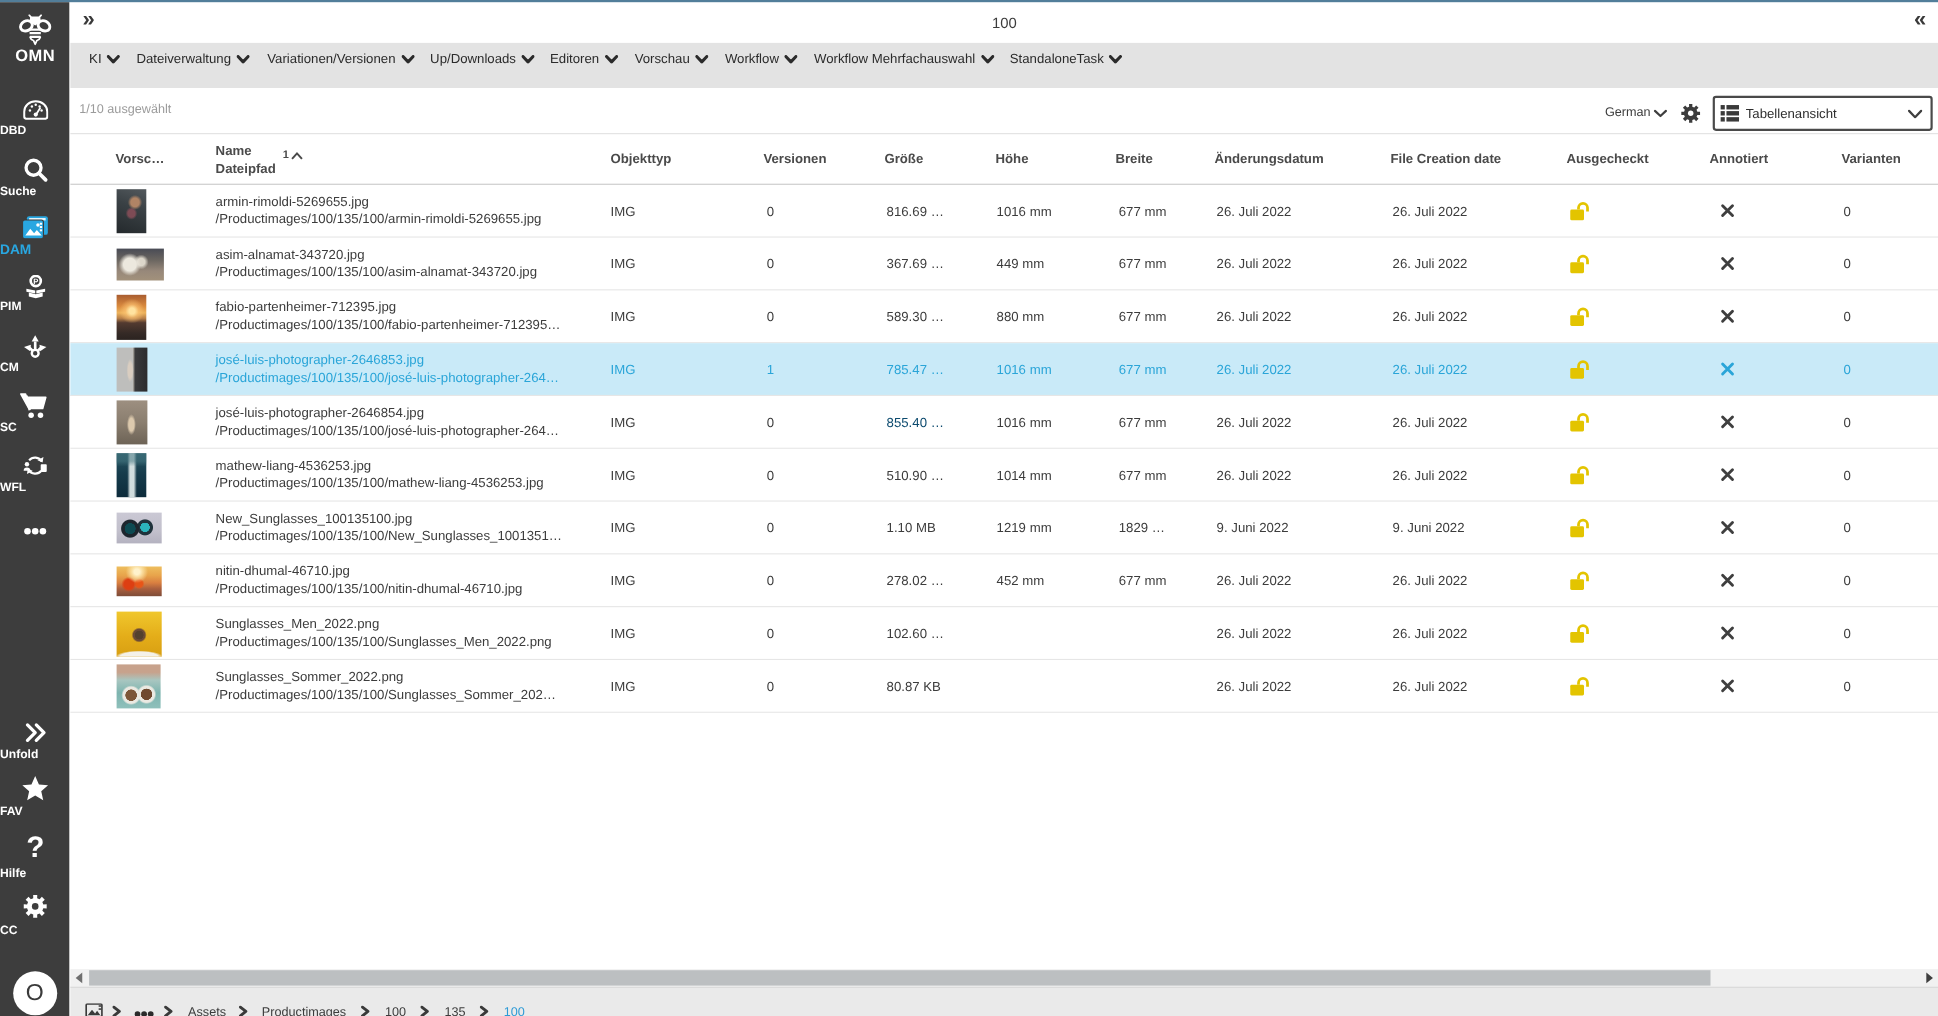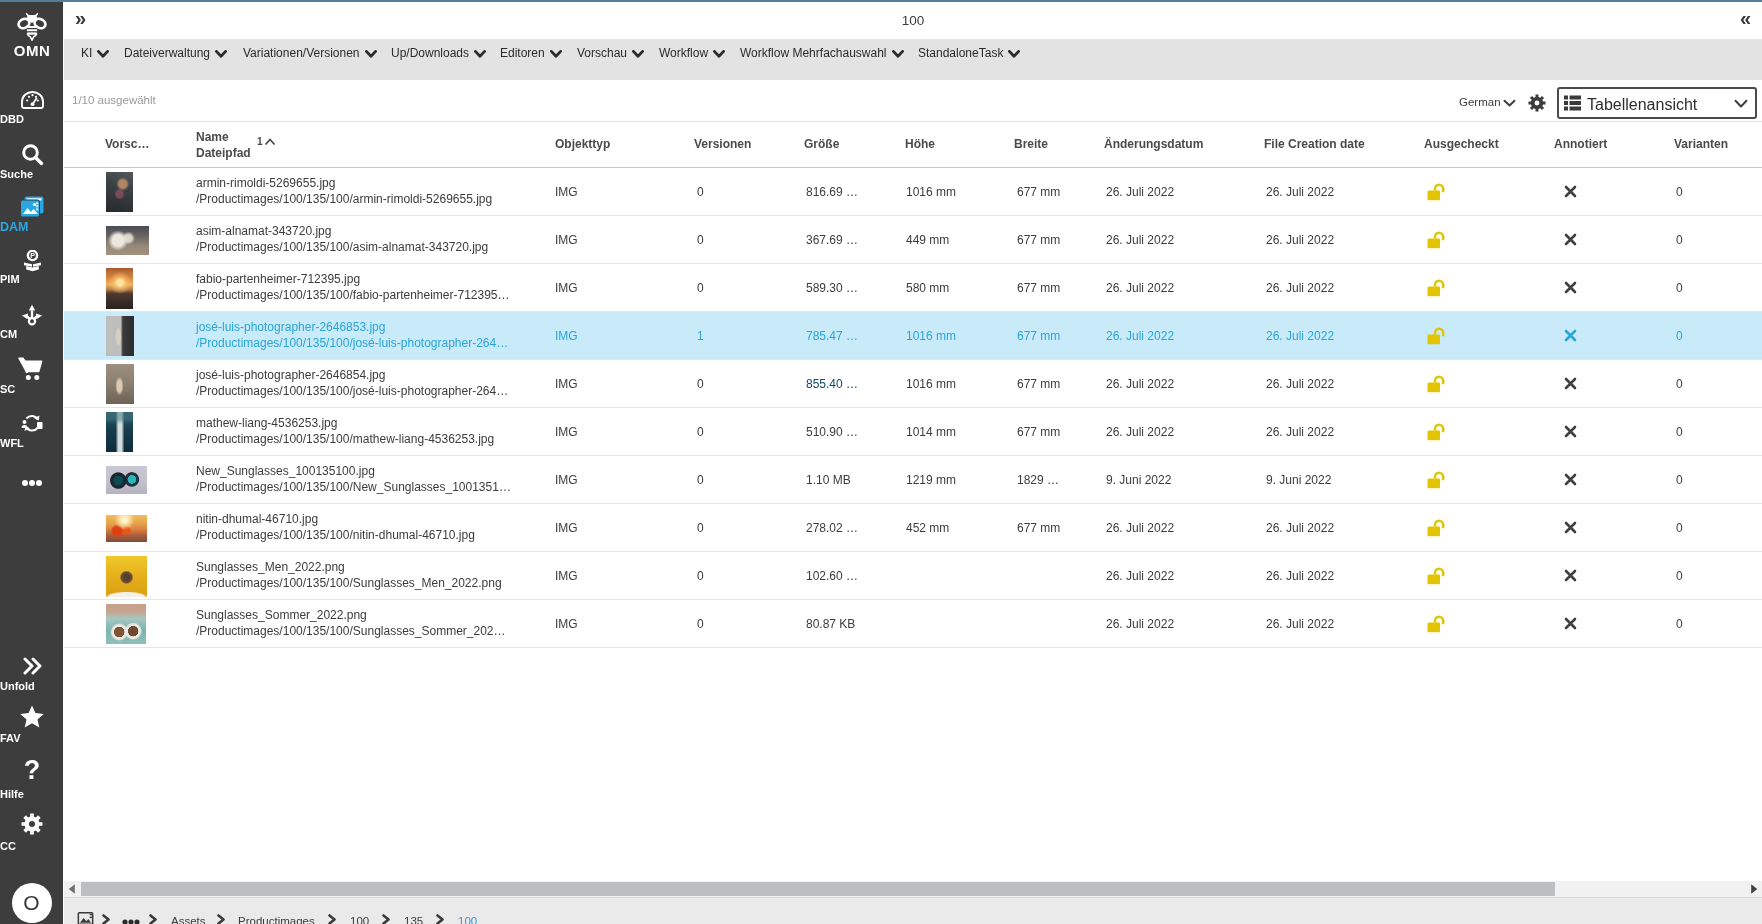--- a/index.html
+++ b/index.html
@@ -156,21 +156,21 @@
 <svg class="abs" style="left:1564px;top:95px" width="17" height="16" viewBox="0 0 17 16">
     <g fill="#3a3a3a">
       <rect x="0" y="0.5" width="4" height="4"></rect>
       <rect x="5.5" y="0.5" width="11.5" height="4"></rect>
       <rect x="0" y="6" width="4" height="4"></rect>
       <rect x="5.5" y="6" width="11.5" height="4"></rect>
       <rect x="0" y="11.5" width="4" height="4"></rect>
       <rect x="5.5" y="11.5" width="11.5" height="4"></rect>
     </g>
   </svg>
-<div class="abs" style="left:1587px;top:96px;font-size:16px;color:#2e2e2e">Tabellenansicht</div>
+<div class="abs" style="left:1587px;top:96px;font-size:12px;color:#2e2e2e">Tabellenansicht</div>
 <div class="abs" style="left:1734px;top:99px">
     <svg width="14" height="9" viewBox="0 0 14 9">
       <polyline points="1.5,1.8 7.0,7.5 12.5,1.8" fill="none" stroke="#3f3f3f" stroke-width="2.0" stroke-linecap="round" stroke-linejoin="round"></polyline>
     </svg>
   </div>
 <div class="abs" style="left:64px;top:121px;width:1698px;height:1px;background:#e2e2e2"></div>
 <div class="hdr" style="left:105px;top:137px">Vorsc…</div>
 <div class="hdr" style="left:196px;top:129px;line-height:16px">Name<br>Dateipfad</div>
 <div class="hdr" style="left:257px;top:136px;font-size:10px">1</div>
 <svg class="abs" style="left:264px;top:138px" width="12" height="8" viewBox="0 0 12 8">
@@ -230,21 +230,21 @@
       <path d="M2 2 L11 11 M11 2 L2 11" stroke="#3f3f3f" stroke-width="2.6" stroke-linecap="round"></path>
     </svg>
   </div>
 <div class="cell" style="left:1676px;top:233px;color:#3c3c3c">0</div>
 <div class="abs" style="left:64px;top:264px;width:1698px;height:48px;border-bottom:1px solid #e6e6e6"></div>
 <div class="abs" style="left:106px;top:267.5px;width:27px;height:41px;background:radial-gradient(circle at 52% 36%,#ffe3a0 0 9%,rgba(255,200,120,.6) 20%,rgba(255,190,110,0) 38%),linear-gradient(180deg,#a85c30 0%,#d98a3e 25%,#edb35c 40%,#b98048 52%,#533a30 62%,#352a26 85%,#2b2320 100%);"></div>
 <div class="cell" style="left:196px;top:271px;line-height:16px;color:#3c3c3c">fabio-partenheimer-712395.jpg<br>/Productimages/100/135/100/fabio-partenheimer-712395…</div>
 <div class="cell" style="left:555px;top:281px;color:#3c3c3c">IMG</div>
 <div class="cell" style="left:697px;top:281px;color:#3c3c3c">0</div>
 <div class="cell" style="left:806px;top:281px;color:#3c3c3c">589.30 …</div>
-<div class="cell" style="left:906px;top:281px;color:#3c3c3c">580 mm</div>
+<div class="cell" style="left:906px;top:281px;color:#3c3c3c">880 mm</div>
 <div class="cell" style="left:1017px;top:281px;color:#3c3c3c">677 mm</div>
 <div class="cell" style="left:1106px;top:281px;color:#3c3c3c">26. Juli 2022</div>
 <div class="cell" style="left:1266px;top:281px;color:#3c3c3c">26. Juli 2022</div>
 <div class="abs" style="left:1427px;top:279px">
     <svg width="19" height="18" viewBox="0 0 19 18">
       <rect x="0.5" y="7.5" width="12.5" height="9.8" rx="1.3" fill="#e3c400"></rect>
       <path d="M8 7.5 v-1.6 a4.1 4.1 0 0 1 8.2 0 v3.4" fill="none" stroke="#e3c400" stroke-width="2.5"></path>
     </svg>
   </div>
 <div class="abs" style="left:1564px;top:281px">

